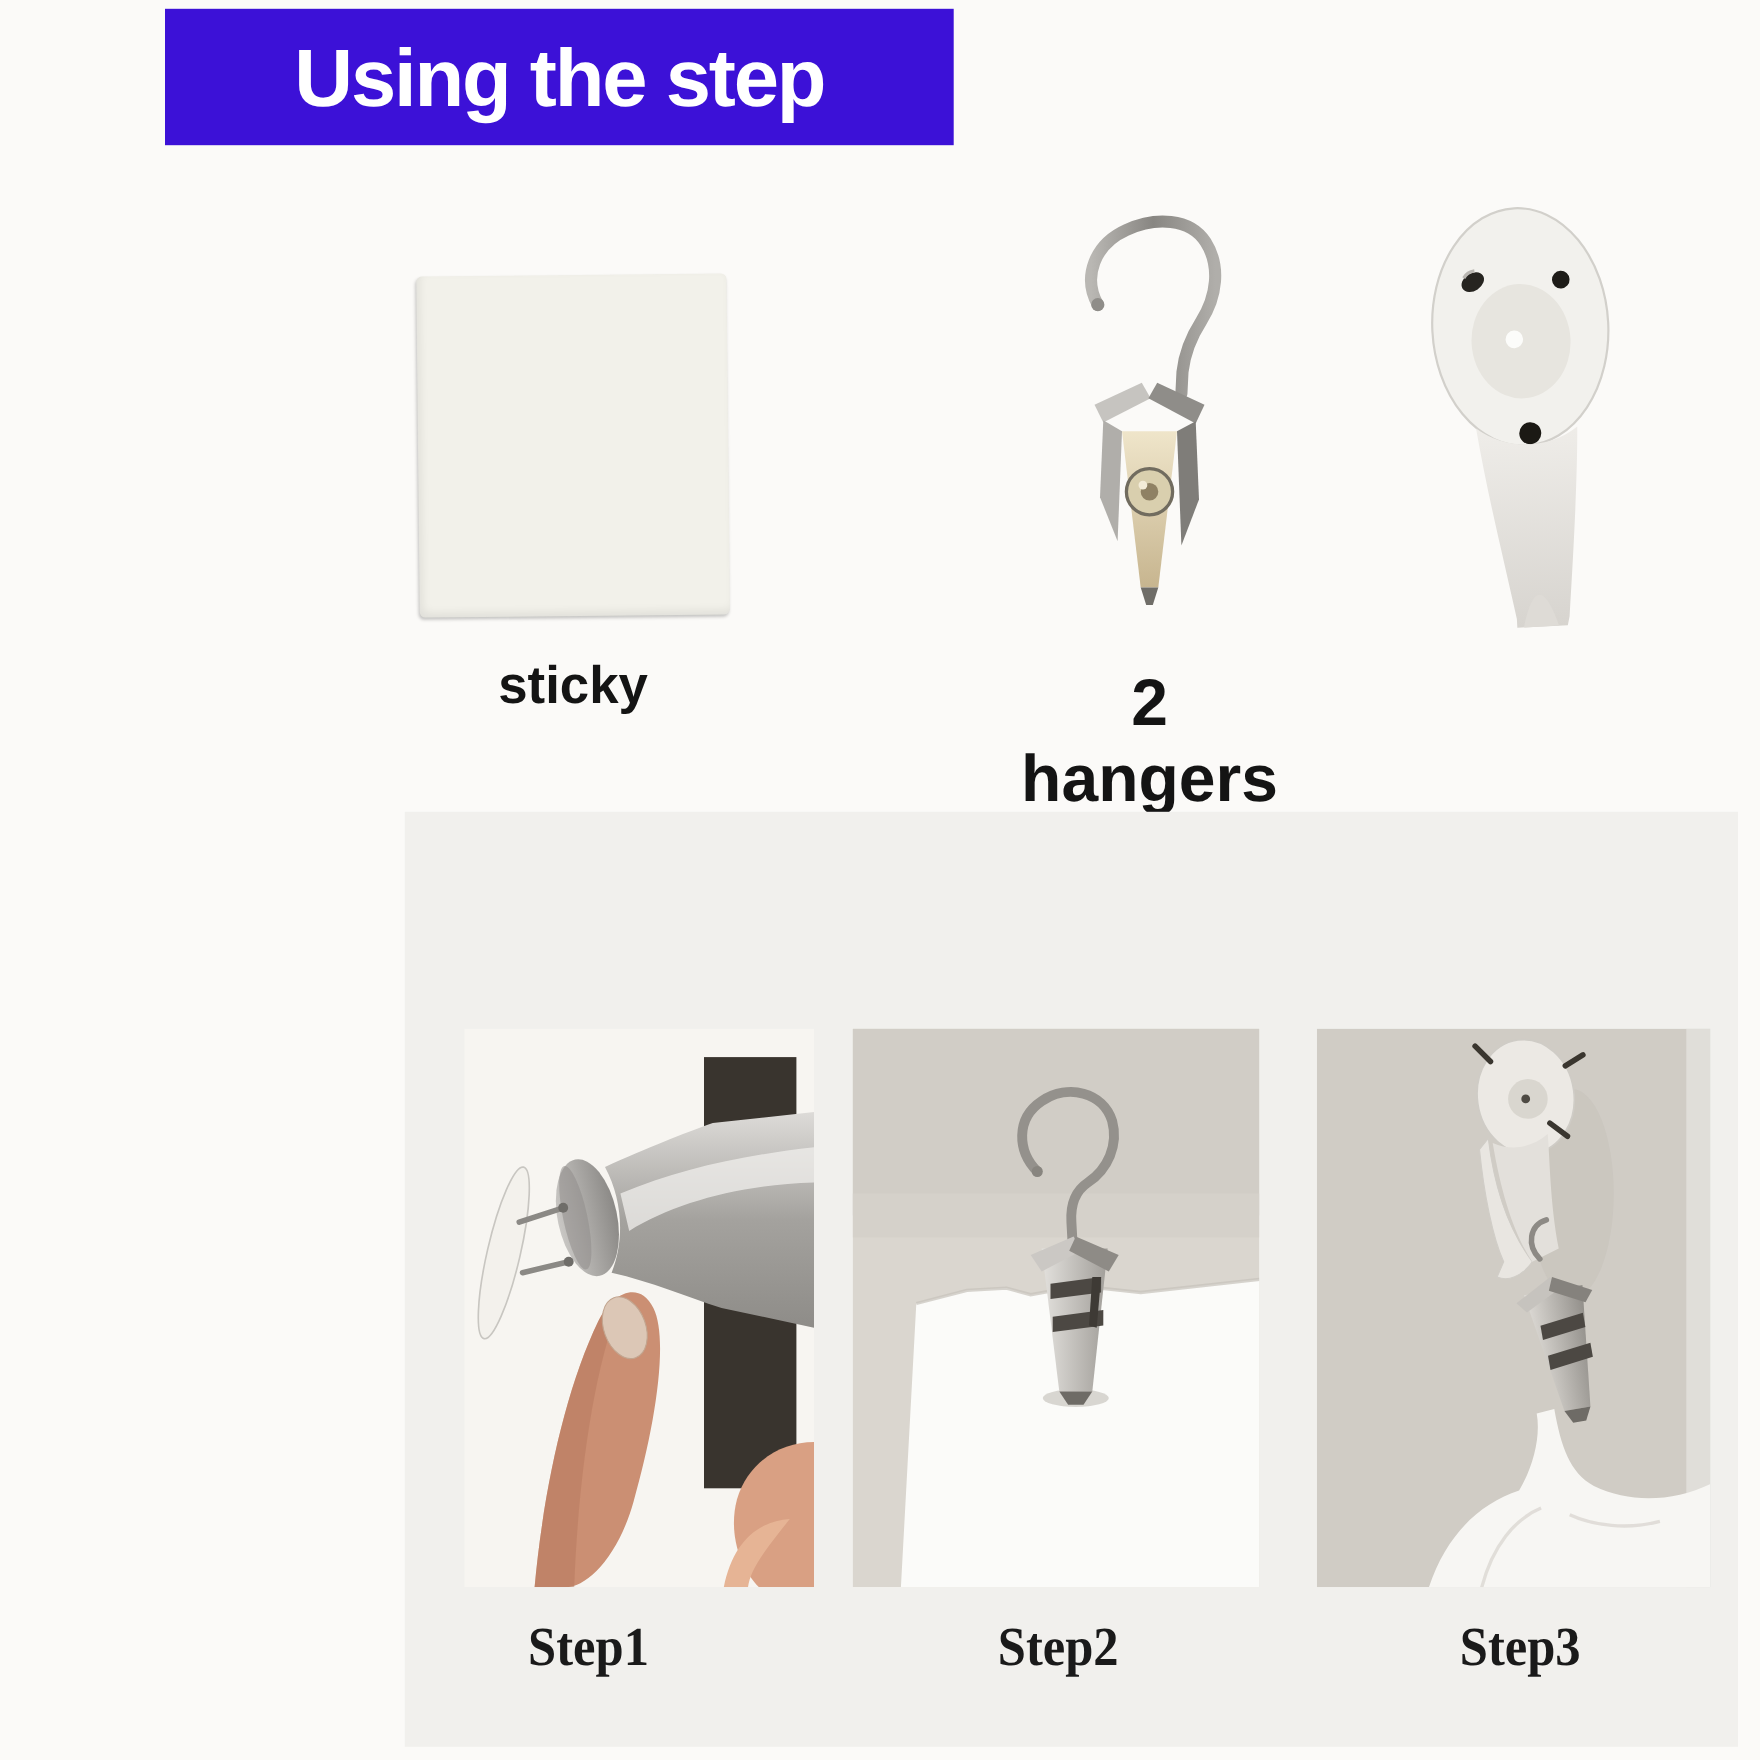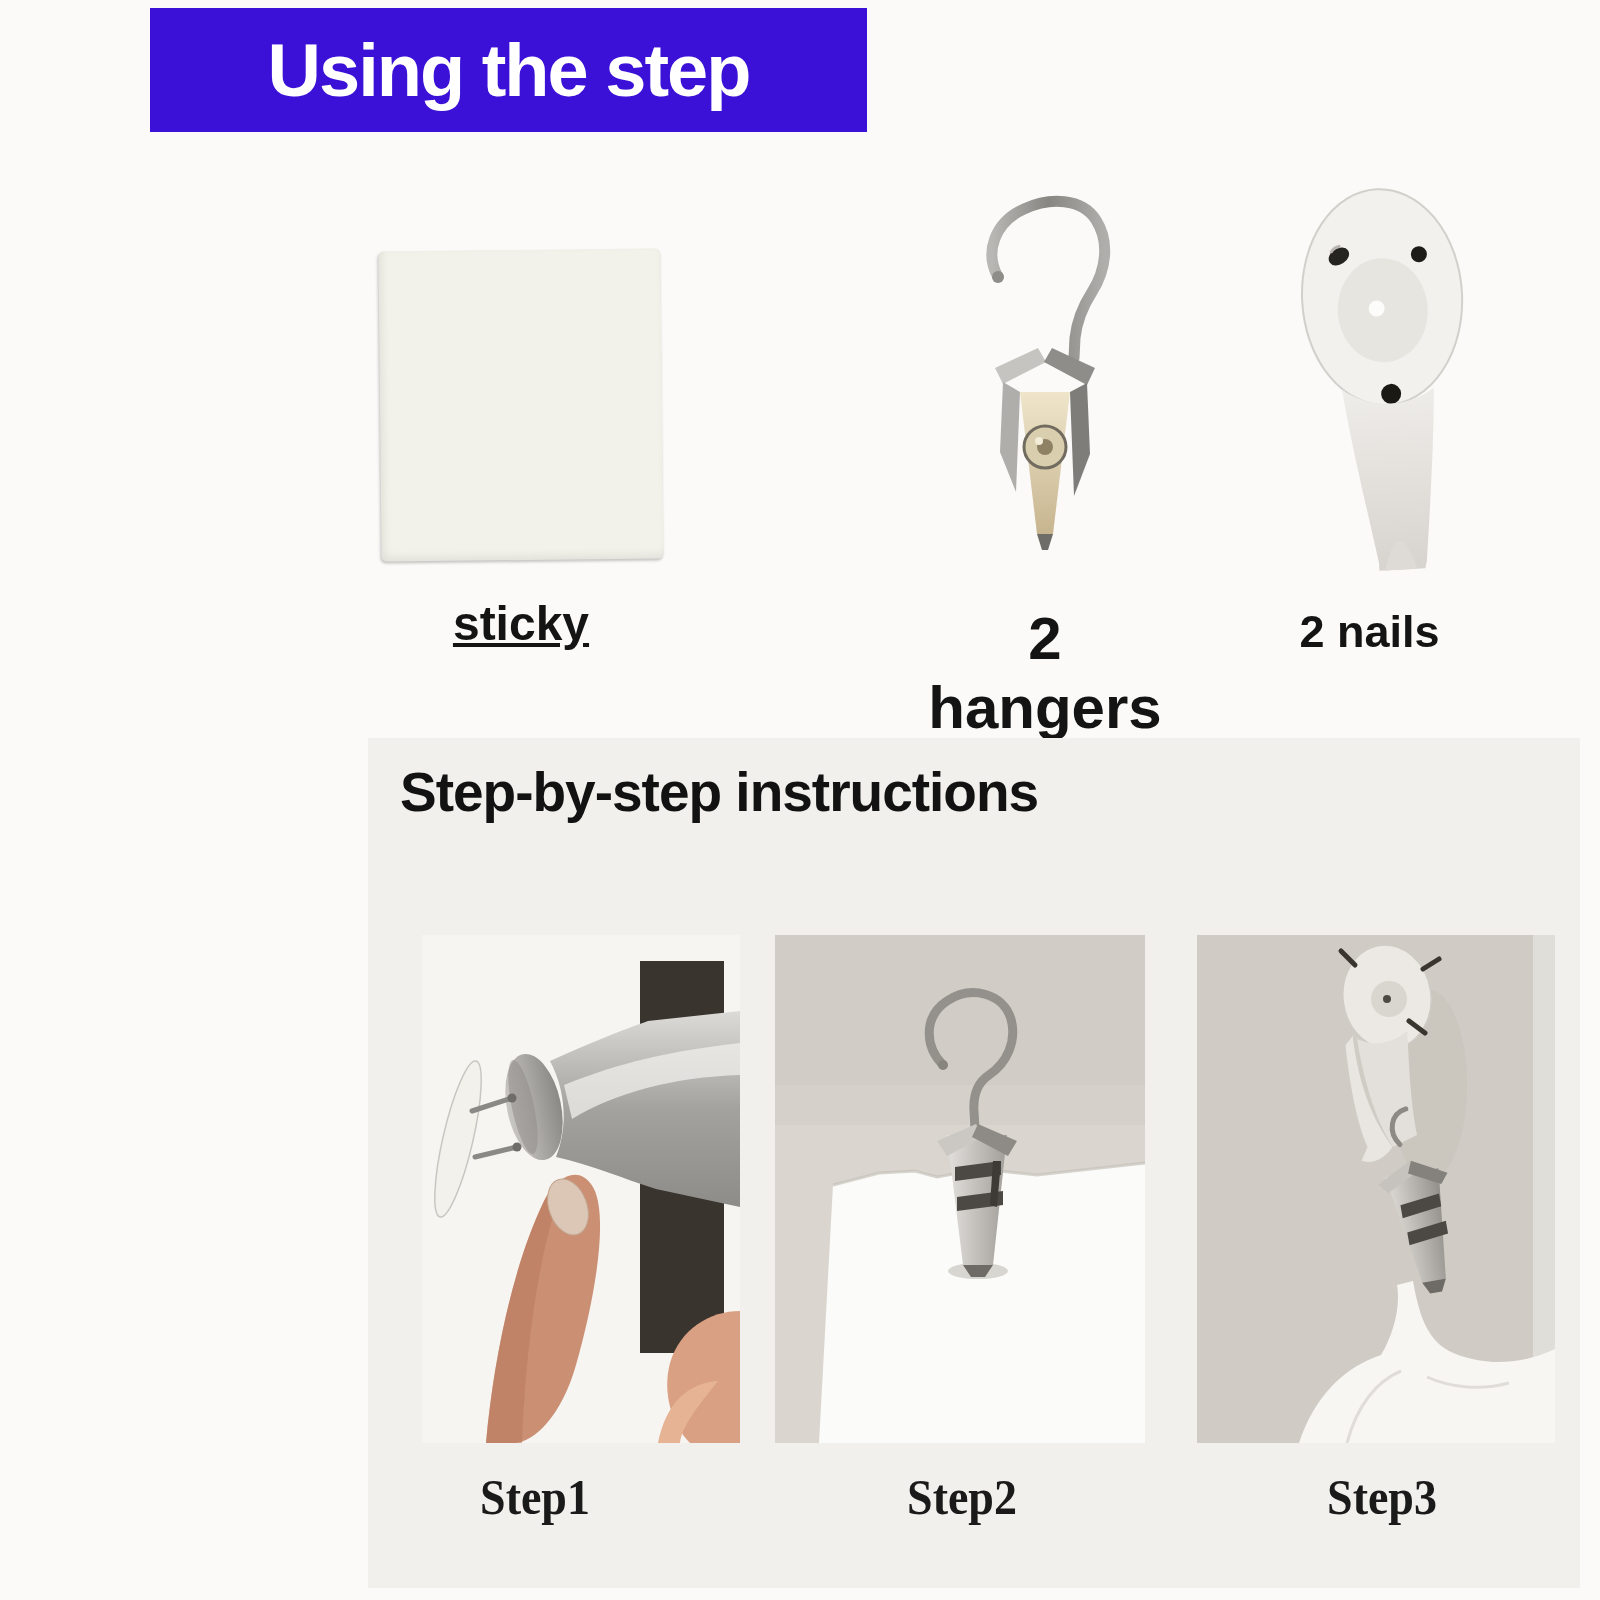--- a/index.html
+++ b/index.html
@@ -28,21 +28,21 @@
     letter-spacing:-1px; color:#1c1c1c;
   }
   .sticky-pad {
     left:380px; top:250px; width:282px; height:310px;
     background:#f2f1ea; border-radius:5px;
     box-shadow: inset 3px -4px 8px rgba(0,0,0,0.07),
                 -1px 2px 3px rgba(0,0,0,0.22);
     transform:rotate(-0.6deg);
   }
   .acc-label { font-weight:700; text-align:center; color:#141414; }
-  .lbl-sticky   { left:380px;  width:282px; top:596px; font-size:48px;text-decoration:underline; }
+  .lbl-sticky   { left:380px;  width:282px; top:596px; font-size:48px; }
   .lbl-hangers  { left:915px;  width:260px; top:604px; font-size:60px; font-weight:600; }
   .lbl-nails    { left:1262px; width:215px; top:606px; font-size:45px; font-weight:600; }
 
   .svg-hanger { left:940px;  top:152px; width:205px; height:400px; }
   .svg-nail   { left:1283px; top:162px; width:210px; height:420px; }
 
   
   .panel {
     left:368px; top:738px; width:1212px; height:850px;
     background:#f1f0ed;
@@ -118,24 +118,22 @@
       <path d="M54,88 a10,7 -30 0 1 10,-6" stroke="#b9b6b1" stroke-width="3" fill="none"></path>
       <circle cx="142" cy="94" r="8" fill="#1e1c18"></circle>
       <circle cx="107" cy="232" r="10" fill="#1b1914"></circle>
       <path d="M58,225 C66,290 76,340 86,400 L86,408 L132,408 L134,400 C142,330 148,270 150,228 C122,248 84,246 58,225 Z" fill="url(#n-body)"></path>
       <path d="M92,408 Q107,350 124,408 Z" fill="#dedbd6"></path>
     </g>
   </svg>
 
   <div class="abs acc-label lbl-sticky">sticky</div>
   <div class="abs acc-label lbl-hangers">2 hangers</div>
-  <div class="abs acc-label lbl-nails">2 nails</div>
 
   <div class="abs panel"></div>
-  <div class="abs panel-heading">Step-by-step instructions</div>
 
   <div class="abs photo photo-1">
     <svg viewBox="0 0 318 508" xmlns="http://www.w3.org/2000/svg">
       <defs>
         <linearGradient id="p1-steel" x1="0" y1="0" x2="0" y2="1">
           <stop offset="0" stop-color="#dddbd8"></stop>
             <stop offset="0.5" stop-color="#a4a29e"></stop>
             <stop offset="1" stop-color="#8e8c88"></stop>
         </linearGradient>
         <linearGradient id="p1-face" x1="0" y1="0" x2="1" y2="0">

